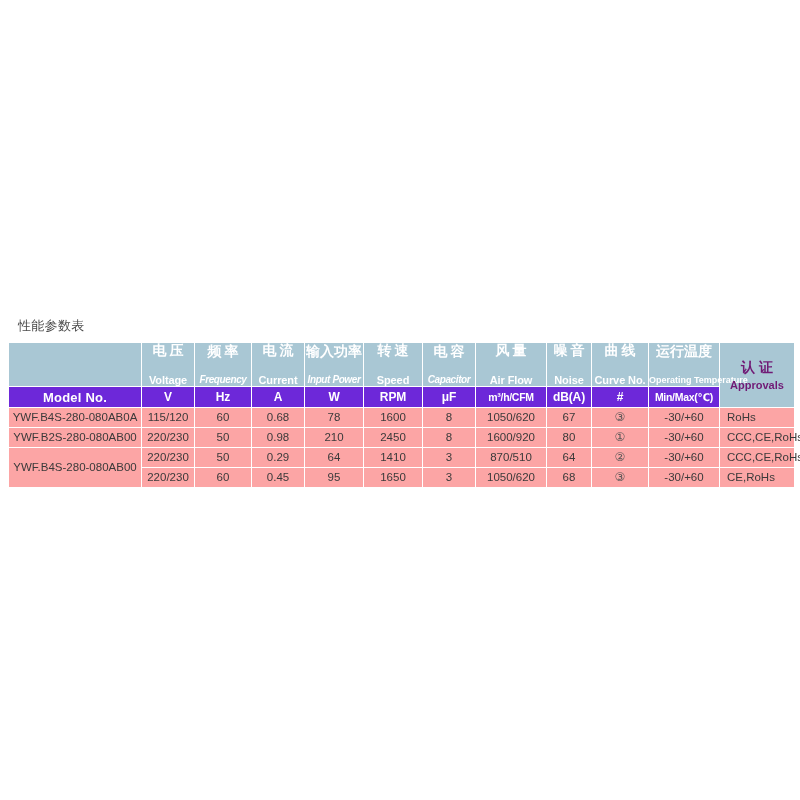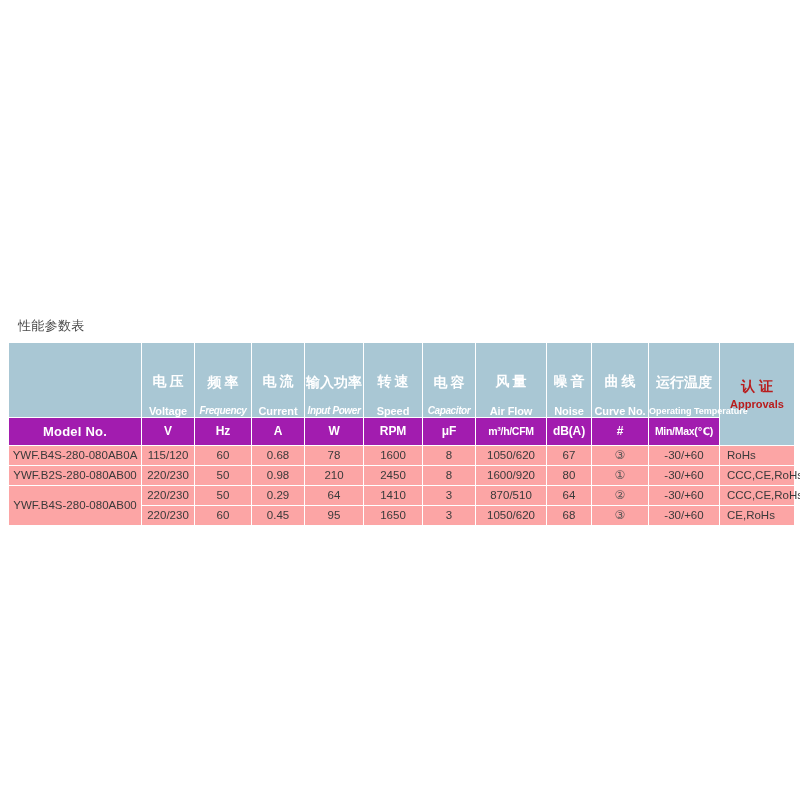--- a/index.html
+++ b/index.html
@@ -68,21 +68,20 @@
   .hdr-blank {
     background: #a9c7d4;
   }
   .hdr .cn {
     display: block;
     font-size: 14px;
     letter-spacing: 3px;
     padding-left: 3px;
     font-weight: bold;
     white-space: nowrap;
-    margin-top: 31px;
   }
   .hdr .cn.tight {
     letter-spacing: 0px;
     padding-left: 0;
   }
   .hdr .en {
     display: block;
     font-size: 11px;
     font-weight: bold;
     white-space: nowrap;
@@ -96,44 +95,44 @@
   }
   .hdr .en.xs {
     font-size: 10px;
     letter-spacing: -0.4px;
     font-style: italic;
   }
 
   
   .hdr-approvals {
     background: #a9c7d4;
-    color: #b91c1c;
+    color: #701a75;
     padding: 6px 2px;
   }
   .hdr-approvals .cn {
     display: block;
     font-size: 14px;
     font-weight: bold;
     letter-spacing: 4px;
     padding-left: 4px;
   }
   .hdr-approvals .en {
     display: block;
     font-size: 11px;
     font-weight: bold;
     margin-top: 2px;
   }
 
   
   .unit {
-    background: #a21caf;
+    background: #6d28d9;
     color: #ffffff;
     font-weight: bold;
     font-size: 12px;
-    height: 27px;
+    height: 20px;
     line-height: 17px;
     white-space: nowrap;
     letter-spacing: -0.1px;
   }
   .unit.model {
     font-size: 13px;
     letter-spacing: 0.2px;
   }
   .unit.xs {
     font-size: 10.5px;

